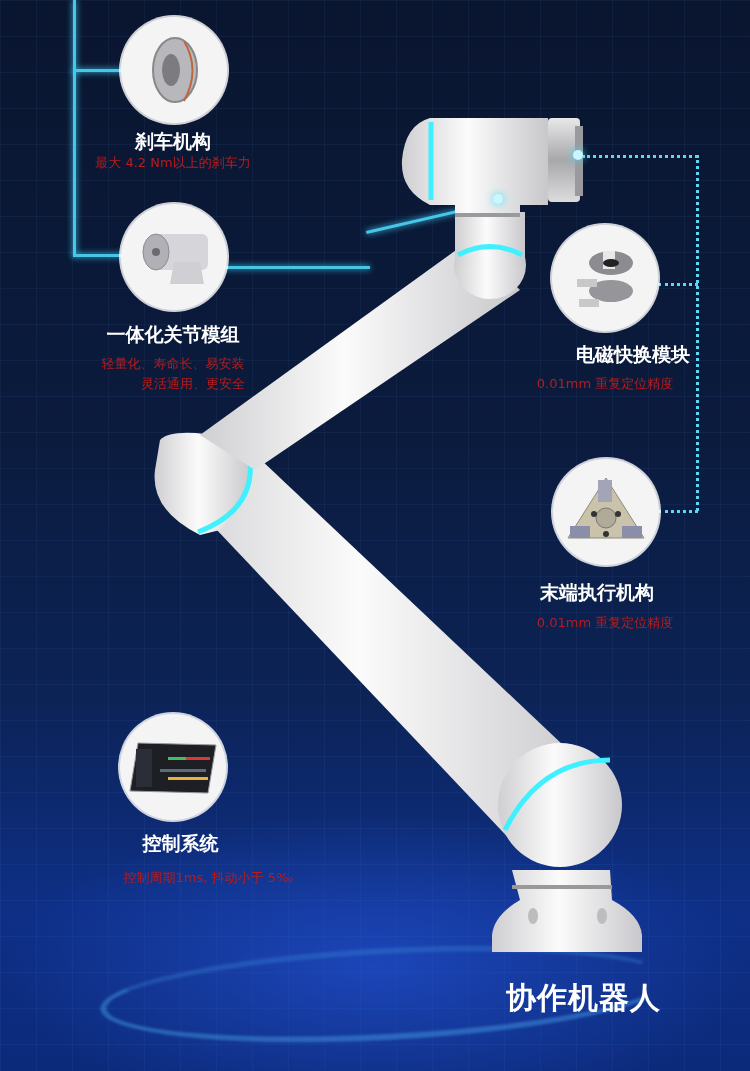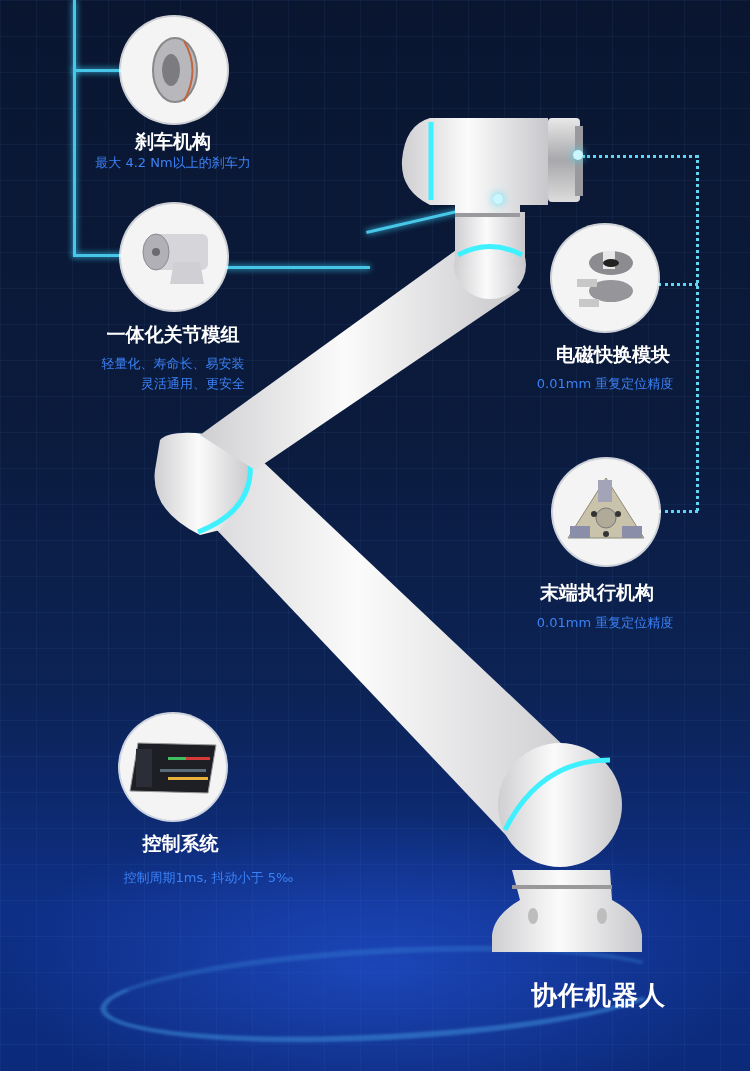--- a/index.html
+++ b/index.html
@@ -16,22 +16,22 @@
   .ring{position:absolute;left:100px;top:948px;width:560px;height:80px;border-radius:50%;
     border:6px solid rgba(70,160,230,0.45);border-right-color:transparent;border-top-color:rgba(70,160,230,0.25);
     transform:rotate(-3deg);filter:blur(1px);}
   .line{position:absolute;background:#47c6e8;box-shadow:0 0 6px #3fd8ff;}
   .dash-v{position:absolute;width:0;border-left:3px dotted #5fd6f2;}
   .dash-h{position:absolute;height:0;border-top:3px dotted #5fd6f2;}
   .dot{position:absolute;width:10px;height:10px;border-radius:50%;background:#c9f6ff;box-shadow:0 0 8px #3fe0ff;}
   .circle{position:absolute;width:106px;height:106px;border-radius:50%;background:#f4f4f4;
     box-shadow:0 0 0 2px rgba(255,255,255,0.8);display:flex;align-items:center;justify-content:center;}
   .title{position:absolute;color:#ffffff;font-size:19px;font-weight:bold;text-align:center;white-space:nowrap;font-family:Liberation Mono, monospace;}
-  .sub{position:absolute;color:#3b82f6;font-size:13px;text-align:center;white-space:nowrap;line-height:20px;}
-  .big{position:absolute;color:#fff;font-size:26px;font-weight:bold;white-space:nowrap;letter-spacing:1px;margin-left:25px;}
+  .sub{position:absolute;color:#b91c1c;font-size:13px;text-align:center;white-space:nowrap;line-height:20px;}
+  .big{position:absolute;color:#fff;font-size:30px;font-weight:bold;white-space:nowrap;letter-spacing:1px;}
 </style>
 </head>
 <body>
 
 <div class="grid"></div>
 <div class="floorglow"></div>
 <div class="ring"></div>
 
 <div class="line" style="left:73px;top:0;width:3px;height:256px;"></div>
 <div class="line" style="left:73px;top:69px;width:50px;height:3px;"></div>
@@ -111,21 +111,21 @@
 <div class="circle" style="left:552px;top:225px;">
   <svg width="80" height="70">
     <ellipse cx="46" cy="20" rx="22" ry="12" fill="#8c8c90"></ellipse>
     <rect x="38" y="8" width="12" height="18" fill="#e8e8e8"></rect>
     <ellipse cx="46" cy="20" rx="8" ry="4" fill="#222"></ellipse>
     <ellipse cx="46" cy="48" rx="22" ry="11" fill="#96969a"></ellipse>
     <rect x="12" y="36" width="20" height="8" fill="#c8c8c8"></rect>
     <rect x="14" y="56" width="20" height="8" fill="#c8c8c8"></rect>
   </svg>
 </div>
-<div class="title" style="left:528px;width:170px;top:342px;">电磁快换模块</div>
+<div class="title" style="left:548px;width:170px;top:342px;">电磁快换模块</div>
 <div class="sub" style="left:520px;width:170px;top:374px;">0.01mm 重复定位精度</div>
 
 <div class="circle" style="left:553px;top:459px;">
   <svg width="84" height="76">
     <path d="M42 4 L80 64 L4 64 Z" fill="#c9c3ac" stroke="#8f8a76"></path>
     <circle cx="42" cy="44" r="10" fill="#b0ab98" stroke="#777"></circle>
     <rect x="34" y="6" width="14" height="22" fill="#a3a4b8"></rect>
     <rect x="6" y="52" width="20" height="12" fill="#8b8ea8"></rect>
     <rect x="58" y="52" width="20" height="12" fill="#8b8ea8"></rect>
     <circle cx="30" cy="40" r="3" fill="#333"></circle>

